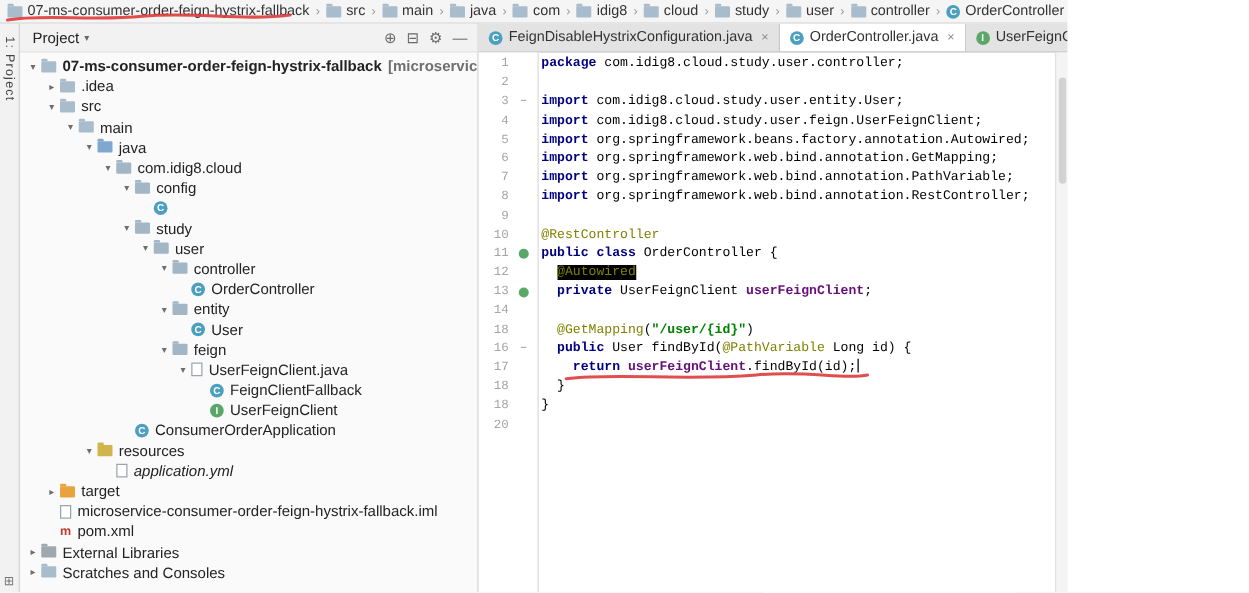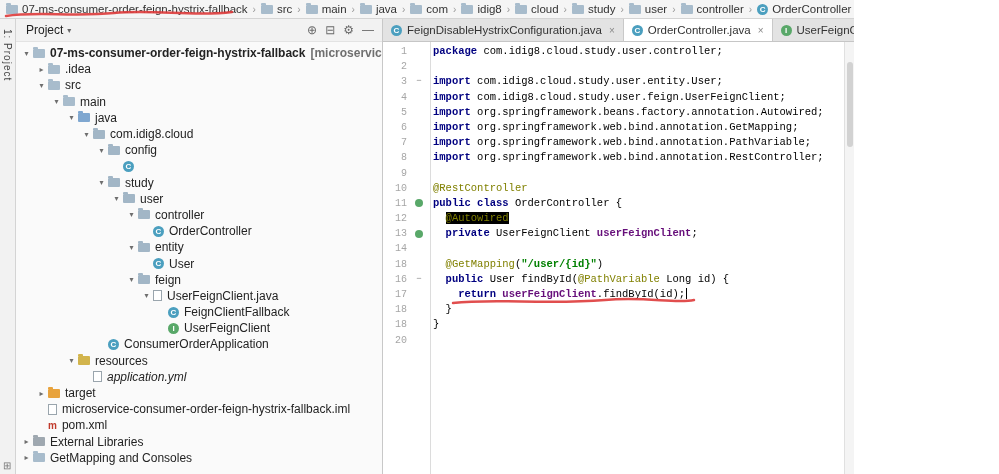--- a/index.html
+++ b/index.html
@@ -329,21 +329,21 @@
           <span class="t-icon-wrap">
             <span class="icon-folder lib"></span>
           </span>
           <span class="t-label">External Libraries</span>
         </div>
         <div class="tree-row" style="padding-left: 4px;">
           <span class="chev">▸</span>
           <span class="t-icon-wrap">
             <span class="icon-folder"></span>
           </span>
-          <span class="t-label">GetMapping and Consoles</span>
+          <span class="t-label">Scratches and Consoles</span>
         </div>
       </div>
   </div>
 
   <div id="editor">
     <div id="tabbar">
         <div class="tab">
           <span class="icon-class">C</span>
           <span>FeignDisableHystrixConfiguration.java</span>
           <span class="tab-close">×</span>

